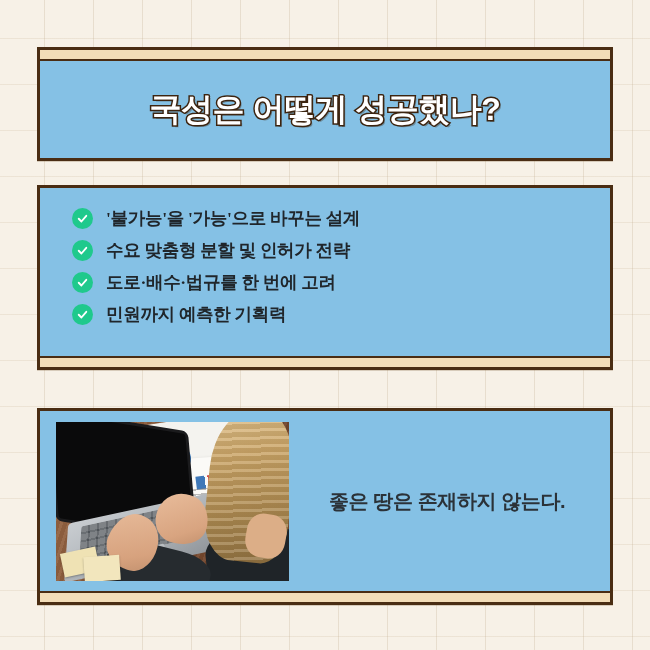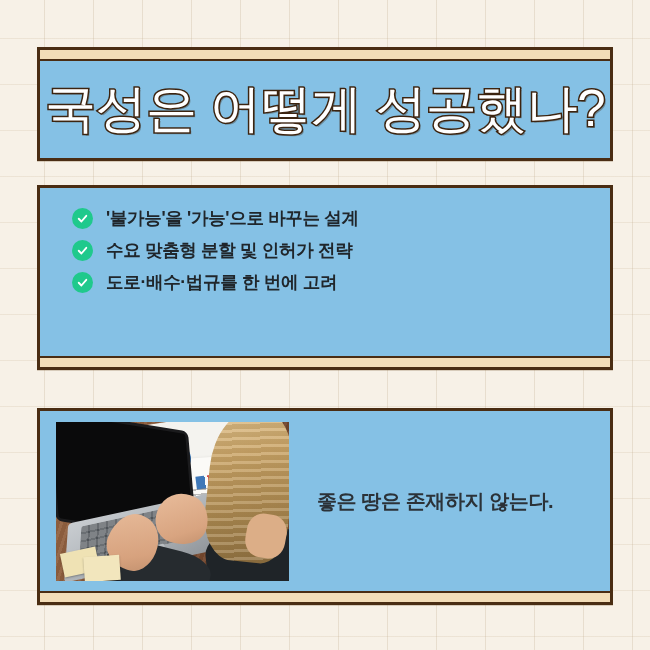--- a/index.html
+++ b/index.html
@@ -64,22 +64,22 @@
     width: 576px;
     height: 114px;
   }
   #title-card .card-body {
     height: calc(100% - 11px);
     display: flex;
     align-items: center;
     justify-content: center;
   }
   #poster-title {
-    font-size: 51px;
-    font-weight: 400;
+    font-size: 32px;
+    font-weight: 700;
     line-height: 1;
     letter-spacing: -0.5px;
     color: #ffffff;
     -webkit-text-stroke: 3px #3c2410;
     paint-order: stroke fill;
     text-shadow:
       2px 2px 0 rgba(60,36,16,0.35);
     white-space: nowrap;
     transform: translateY(-1px);
   }
@@ -112,20 +112,21 @@
     margin-right: 13px;
   }
   .check-icon svg { display: block; }
   .check-text {
     font-size: 17.5px;
     font-weight: 700;
     color: #20262b;
     letter-spacing: -0.3px;
     line-height: 1.2;
     white-space: nowrap;
+    font-family: Liberation Serif, serif;
   }
 
   
   #quote-card {
     left: 37px;
     top: 408px;
     width: 576px;
     height: 197px;
   }
   #quote-card .card-body {
@@ -294,21 +295,21 @@
   }
   .ph-note2 {
     left: 28px; top: 134px;
     width: 36px; height: 25px;
     background: #f2e6bd;
     transform: rotate(-4deg);
     box-shadow: 0 1px 2px rgba(0,0,0,0.3);
   }
 
   #quote-block {
-    margin-left: 28px;
+    margin-left: 40px;
     flex: 1 1 auto;
   }
   .quote-line {
     font-size: 20px;
     font-weight: 700;
     color: #2b3238;
     letter-spacing: -0.4px;
     line-height: 1.1;
     white-space: nowrap;
   }
@@ -351,20 +352,28 @@
 
       <div class="check-row">
         <span class="check-icon">
           <svg width="13" height="13" viewBox="0 0 24 24" aria-hidden="true">
             <path d="M5 12.5 L10 17.5 L19 7" fill="none" stroke="#ffffff" stroke-width="3.4" stroke-linecap="round" stroke-linejoin="round"></path>
           </svg>
         </span>
         <span class="check-text">도로·배수·법규를 한 번에 고려</span>
       </div>
 
+      <div class="check-row">
+        <span class="check-icon">
+          <svg width="13" height="13" viewBox="0 0 24 24" aria-hidden="true">
+            <path d="M5 12.5 L10 17.5 L19 7" fill="none" stroke="#ffffff" stroke-width="3.4" stroke-linecap="round" stroke-linejoin="round"></path>
+          </svg>
+        </span>
+        <span class="check-text">민원까지 예측한 기획력</span>
+      </div>
 
     </div>
     <div class="tan-strip bottom"></div>
   </div>
 
   <div class="card" id="quote-card">
     <div class="card-body">
 
       <div id="desk-photo">
         <div class="ph ph-desk"></div>

